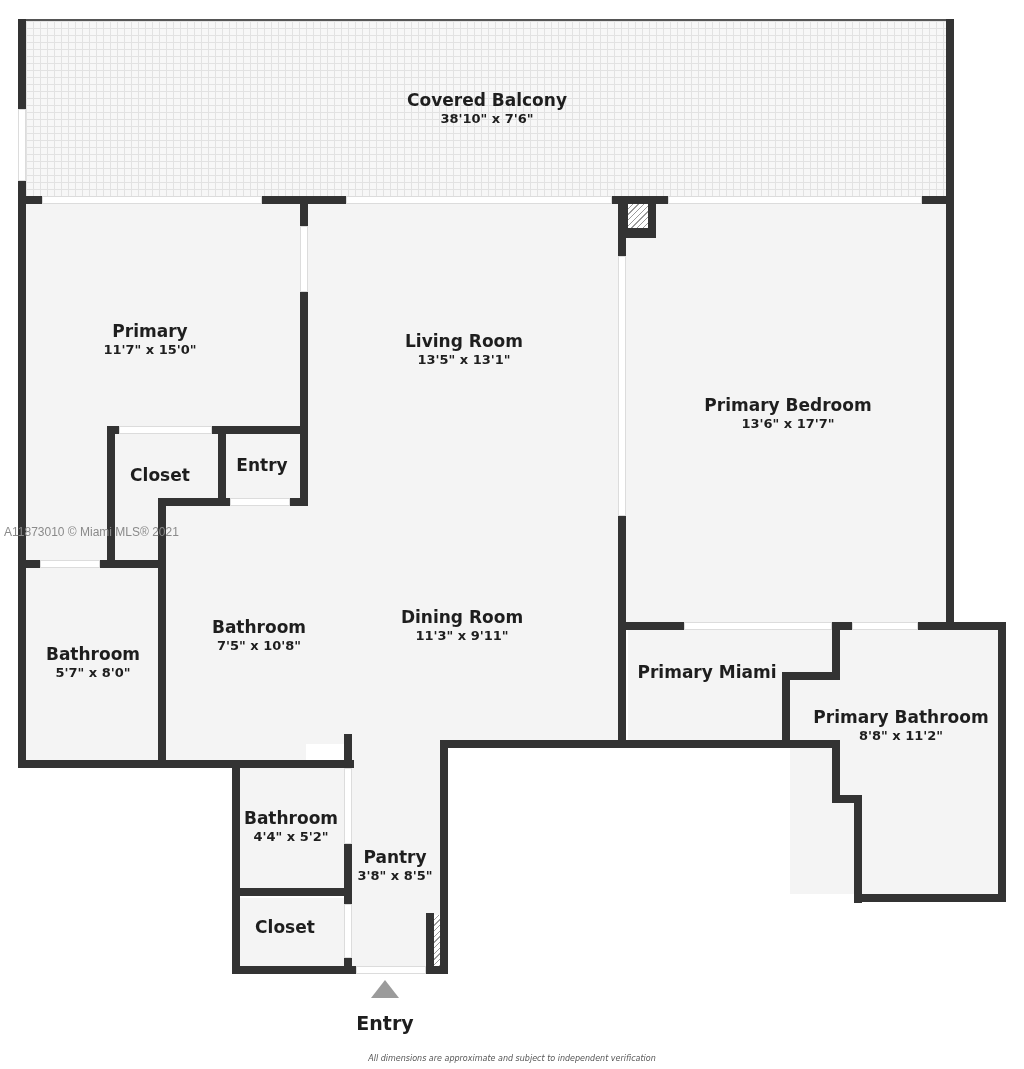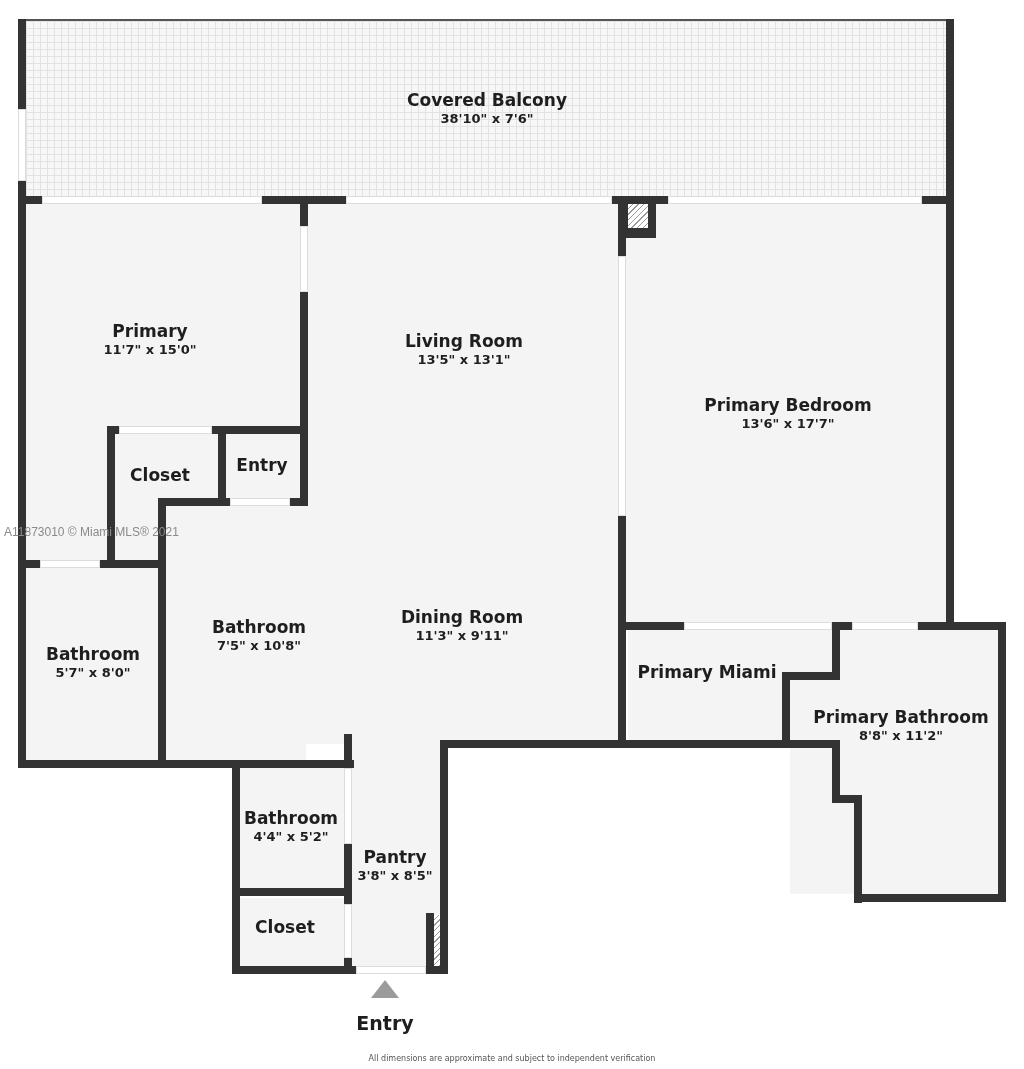--- a/index.html
+++ b/index.html
@@ -25,21 +25,21 @@
   .label .name { font-weight:bold; font-size:17px; display:block; line-height:20px; }
   .label .dim  { font-weight:bold; font-size:13px; display:block; line-height:17px; }
   .entry-arrow { position:absolute; left:371px; top:980px; width:0; height:0;
     border-left:14px solid transparent; border-right:14px solid transparent;
     border-bottom:18px solid #9b9b9b; }
   .entry-label { position:absolute; left:385px; top:1012px; transform:translateX(-50%);
     font-weight:bold; font-size:19px; }
   .watermark { position:absolute; left:4px; top:525px; font-size:12px; color:#8a8a8a;
     font-family:"Liberation Sans", sans-serif; }
   .disclaimer { position:absolute; left:512px; top:1054px; transform:translateX(-50%);
-    font-size:8px; color:#555; white-space:nowrap; }
+    font-size:8px; color:#555; white-space:nowrap;font-style:italic; }
 </style>
 </head>
 <body>
 
 <div class="plan">
 
   <div class="balcony"></div>
 
   <div class="room" style="left:26px;top:204px;width:278px;height:360px;"></div>
   <div class="room" style="left:304px;top:204px;width:318px;height:540px;"></div>

